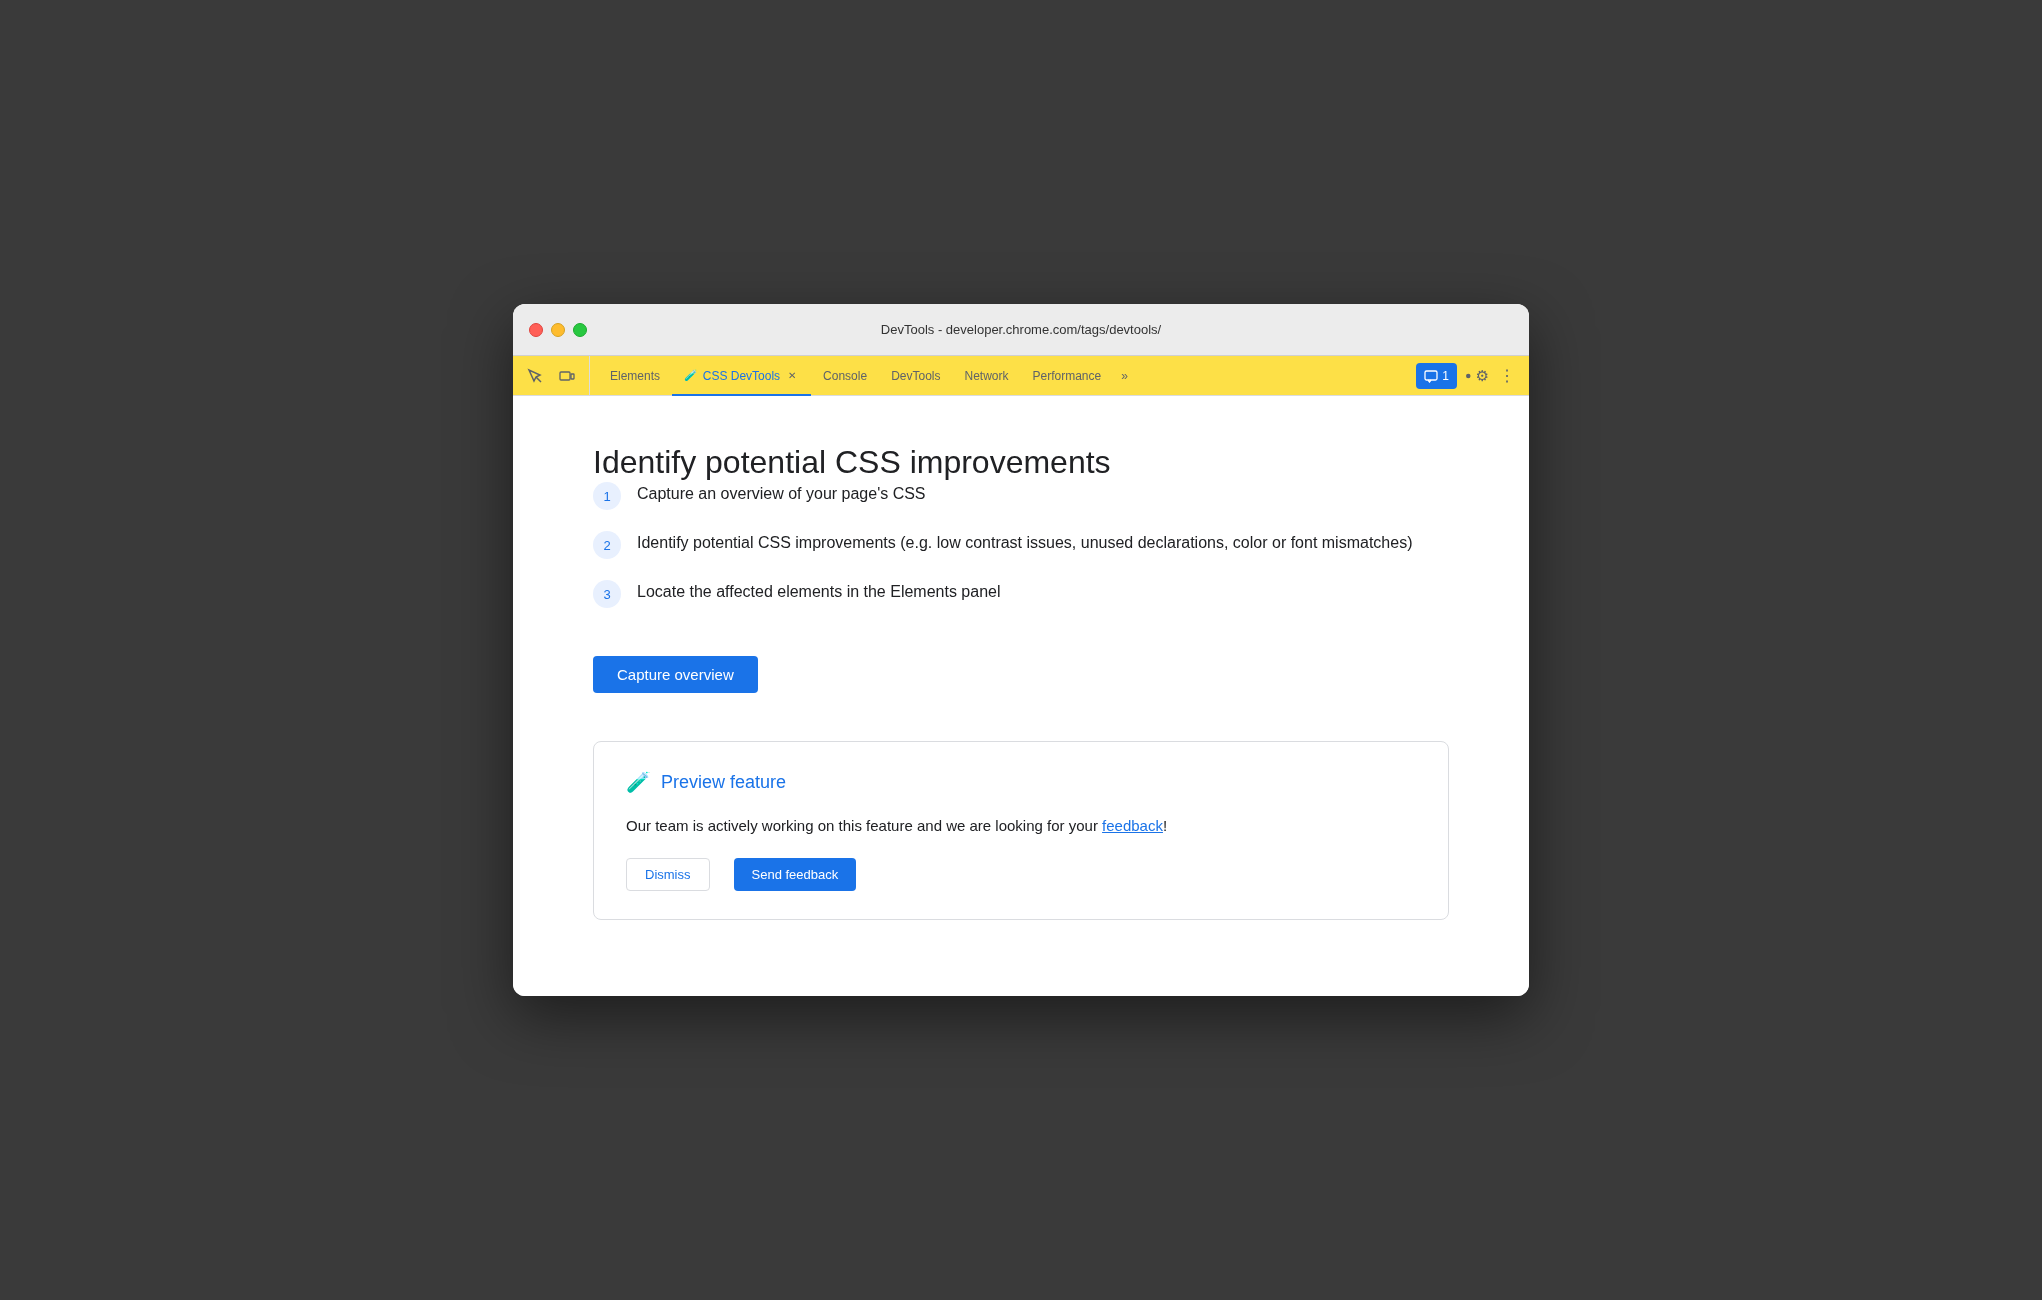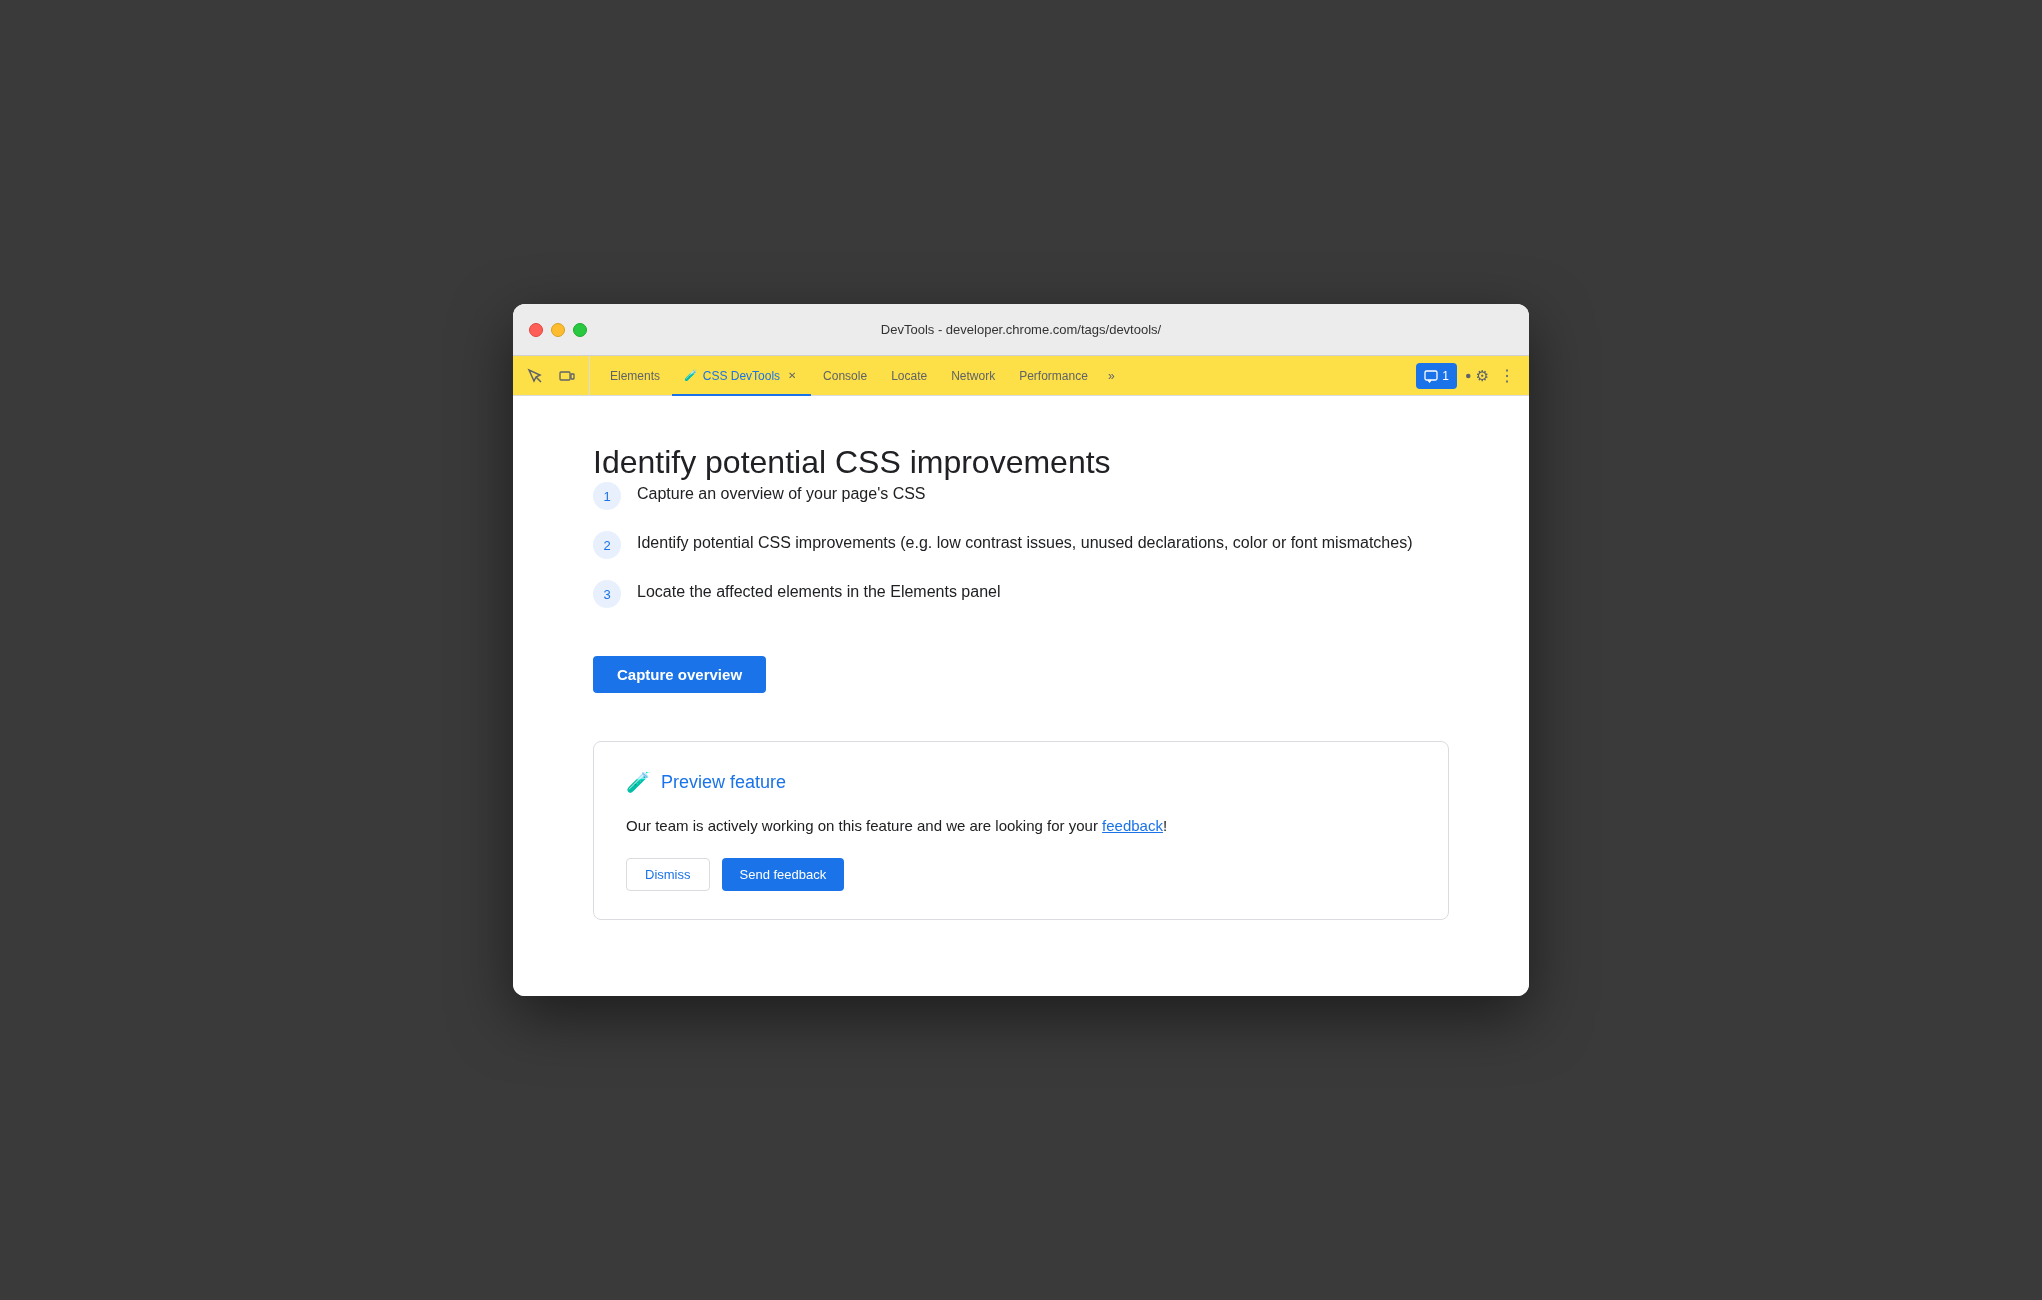--- a/index.html
+++ b/index.html
@@ -225,21 +225,21 @@
       line-height: 1.6;
     }
 
     .capture-btn {
       background: #1a73e8;
       color: white;
       border: none;
       border-radius: 4px;
       padding: 10px 24px;
       font-size: 15px;
-      font-weight: 700;
+      font-weight: 400;
       cursor: pointer;
       margin-bottom: 48px;
     }
 
     .preview-box {
       border: 1px solid #dadce0;
       border-radius: 8px;
       padding: 28px 32px;
       background: #ffffff;
     }
@@ -269,21 +269,21 @@
     }
 
     .preview-text a {
       color: #1a73e8;
       text-decoration: underline;
     }
 
     .preview-footer {
       margin-top: 20px;
       display: flex;
-      gap: 12px;
+      gap: 24px;
     }
 
     .preview-btn-outline {
       border: 1px solid #dadce0;
       background: white;
       color: #1a73e8;
       border-radius: 4px;
       padding: 8px 18px;
       font-size: 13px;
       cursor: pointer;
@@ -339,21 +339,21 @@
       </div>
       <div class="tab active">
         <span class="tab-flask">🧪</span>
         <span>CSS DevTools</span>
         <span class="tab-close">✕</span>
       </div>
       <div class="tab">
         <span>Console</span>
       </div>
       <div class="tab">
-        <span>Locate</span>
+        <span>DevTools</span>
       </div>
       <div class="tab">
         <span>Network</span>
       </div>
       <div class="tab">
         <span>Performance</span>
       </div>
       <div class="tab-chevron">
         <span>»</span>
       </div>

